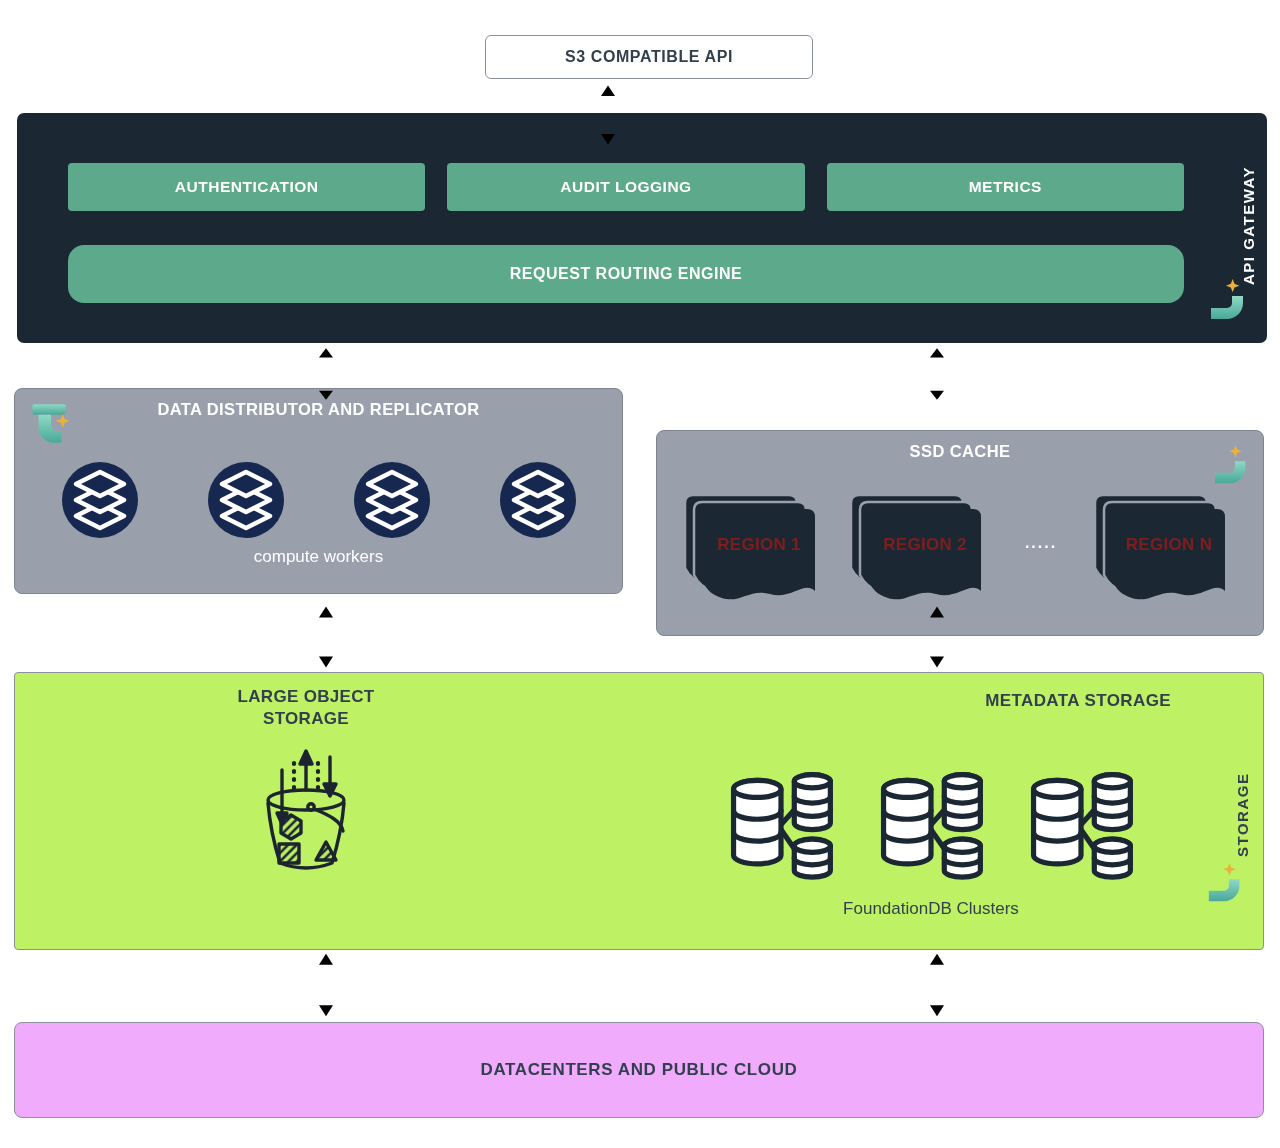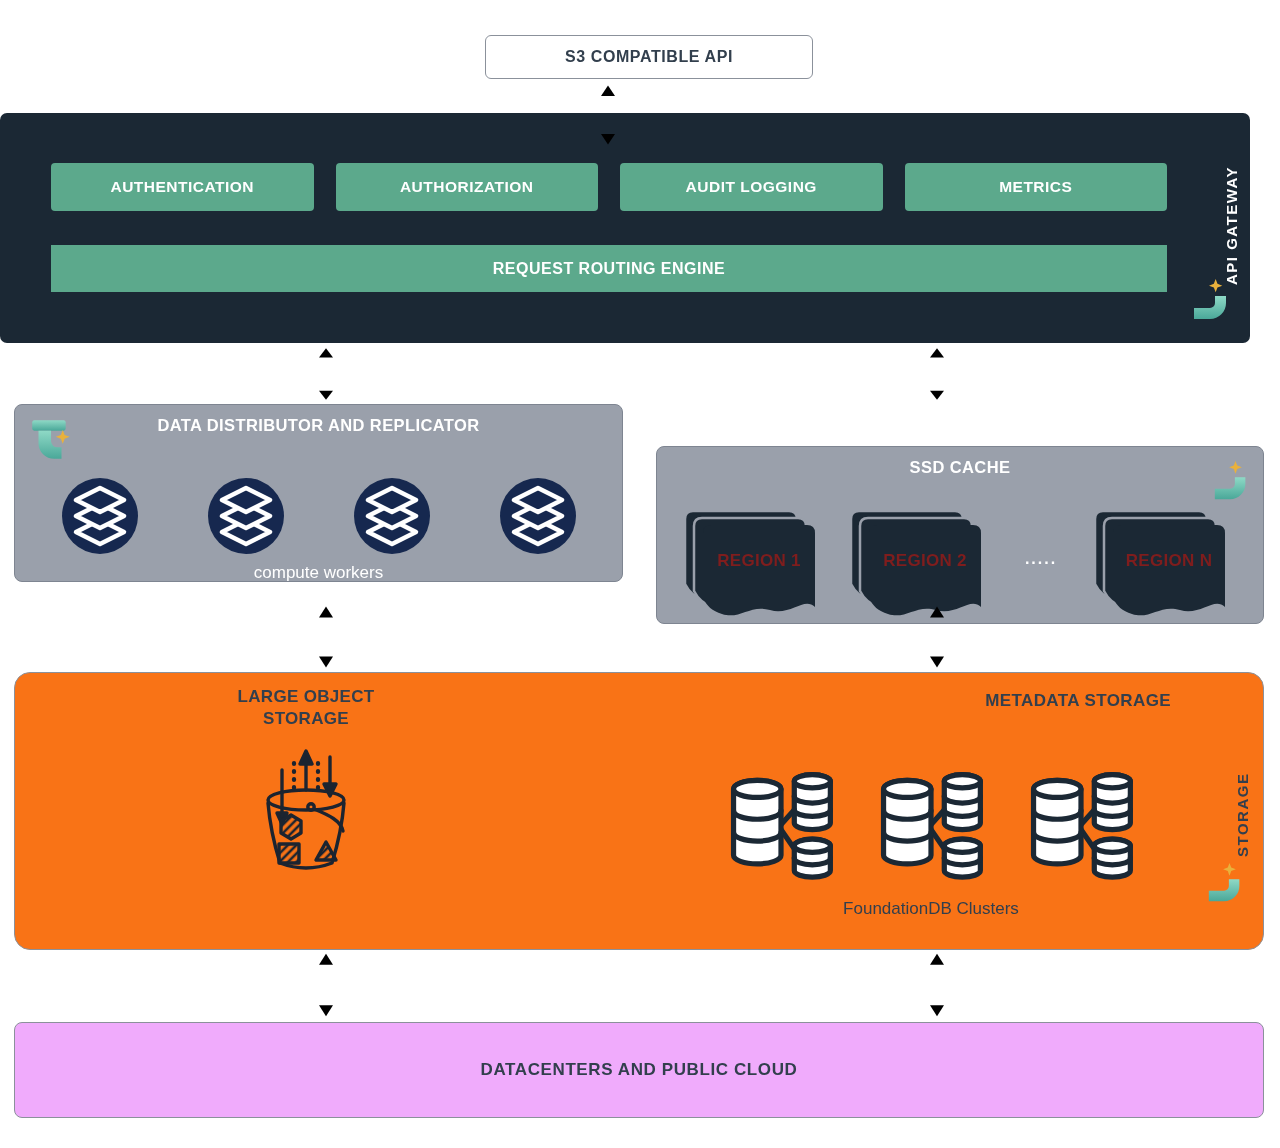--- a/index.html
+++ b/index.html
@@ -14,46 +14,46 @@
     position:absolute;left:443px;top:35px;width:328px;height:44px;
     border:1.5px solid var(--box-border,#8b919b);border-radius:6px;background:#fff;
     display:flex;align-items:center;justify-content:center;
     font-weight:bold;font-size:16px;letter-spacing:.6px;color:var(--text-dark,#323f4d);margin-left:42px;
   }
   
   .conn{position:absolute;width:18px;z-index:5;}
   .conn svg{display:block;width:100%;height:100%;}
   
   .gateway{
-    position:absolute;left:0;top:113px;width:1250px;height:230px;
+    position:absolute;left:17px;top:113px;width:1250px;height:230px;
     background:var(--dark,#1b2834);border-radius:7px;
   }
   .services{position:absolute;left:51px;top:50px;width:1116px;height:48px;display:flex;gap:22px;}
   .service-btn{
     flex:1;background:var(--green,#5ca98c);border-radius:4px;
     display:flex;align-items:center;justify-content:center;
     color:#fff;font-weight:bold;font-size:15.5px;letter-spacing:.5px;
   }
   .routing{
-    position:absolute;left:51px;top:132px;width:1116px;height:47px;
-    background:var(--green,#5ca98c);border-radius:0;
+    position:absolute;left:51px;top:132px;width:1116px;height:58px;
+    background:var(--green,#5ca98c);border-radius:16px;
     display:flex;align-items:center;justify-content:center;
     color:#fff;font-weight:bold;font-size:16px;letter-spacing:.5px;
   }
   .side-label{
     position:absolute;writing-mode:vertical-rl;transform:rotate(180deg);
     font-weight:bold;font-size:15px;letter-spacing:1.5px;color:#fff;
     text-align:center;
   }
   .gateway .side-label{right:10px;top:32px;height:160px;}
   .logo{position:absolute;}
   .gateway .logo{right:16px;top:166px;width:44px;height:44px;}
   
   .panel{
-    position:absolute;top:404px;height:178px;background:var(--gray-panel,#9aa0ab);
+    position:absolute;top:388px;height:206px;background:var(--gray-panel,#9aa0ab);
     border:1px solid var(--gray-border,#7e8591);border-radius:8px;
   }
   .panel-title{
     position:absolute;left:0;right:0;top:11px;text-align:center;
     color:#fff;font-weight:bold;font-size:16.5px;letter-spacing:.4px;
   }
   .distributor{left:14px;width:609px;}
   .distributor .logo{left:12px;top:11px;width:46px;height:46px;}
   .workers{position:absolute;left:0;right:0;top:71px;display:flex;justify-content:center;gap:66px;}
   .worker{width:80px;height:80px;}
@@ -72,21 +72,21 @@
   }
   .card-1{left:28px;} .card-2{left:194px;} .card-n{left:438px;}
   .region-dots{
     position:absolute;left:330px;top:64px;width:108px;height:96px;
     display:flex;align-items:center;justify-content:center;
     color:#fff;font-weight:bold;font-size:16px;letter-spacing:2px;
   }
   
   .storage-box{
     position:absolute;left:14px;top:672px;width:1250px;height:278px;
-    border:1.5px solid var(--box-border,#8b919b);border-radius:16px;background:#f97316;
+    border:1.5px solid var(--box-border,#8b919b);border-radius:4px;background:#bef264;
   }
   .los-title{
     position:absolute;left:185px;top:13px;width:212px;text-align:center;
     color:var(--text-dark,#323f4d);font-weight:bold;font-size:17px;line-height:1.32;letter-spacing:.3px;
   }
   .bucket{position:absolute;left:216px;top:72px;width:150px;height:140px;}
   .meta-title{
     position:absolute;left:676px;top:18px;width:480px;text-align:right;
     color:var(--text-dark,#323f4d);font-weight:bold;font-size:17px;letter-spacing:.4px;
   }
@@ -207,23 +207,20 @@
         <use href="#arrow-v"></use>
       </svg>
     </div>
 
   <div class="gateway">
     <div class="services">
       <div class="service-btn">
           <span>AUTHENTICATION</span>
         </div>
       <div class="service-btn">
-          <span>AUTHORIZATION</span>
-        </div>
-      <div class="service-btn">
           <span>AUDIT LOGGING</span>
         </div>
       <div class="service-btn">
           <span>METRICS</span>
         </div>
     </div>
     <div class="routing">
         <span>REQUEST ROUTING ENGINE</span>
       </div>
     <div class="side-label">API GATEWAY</div>

